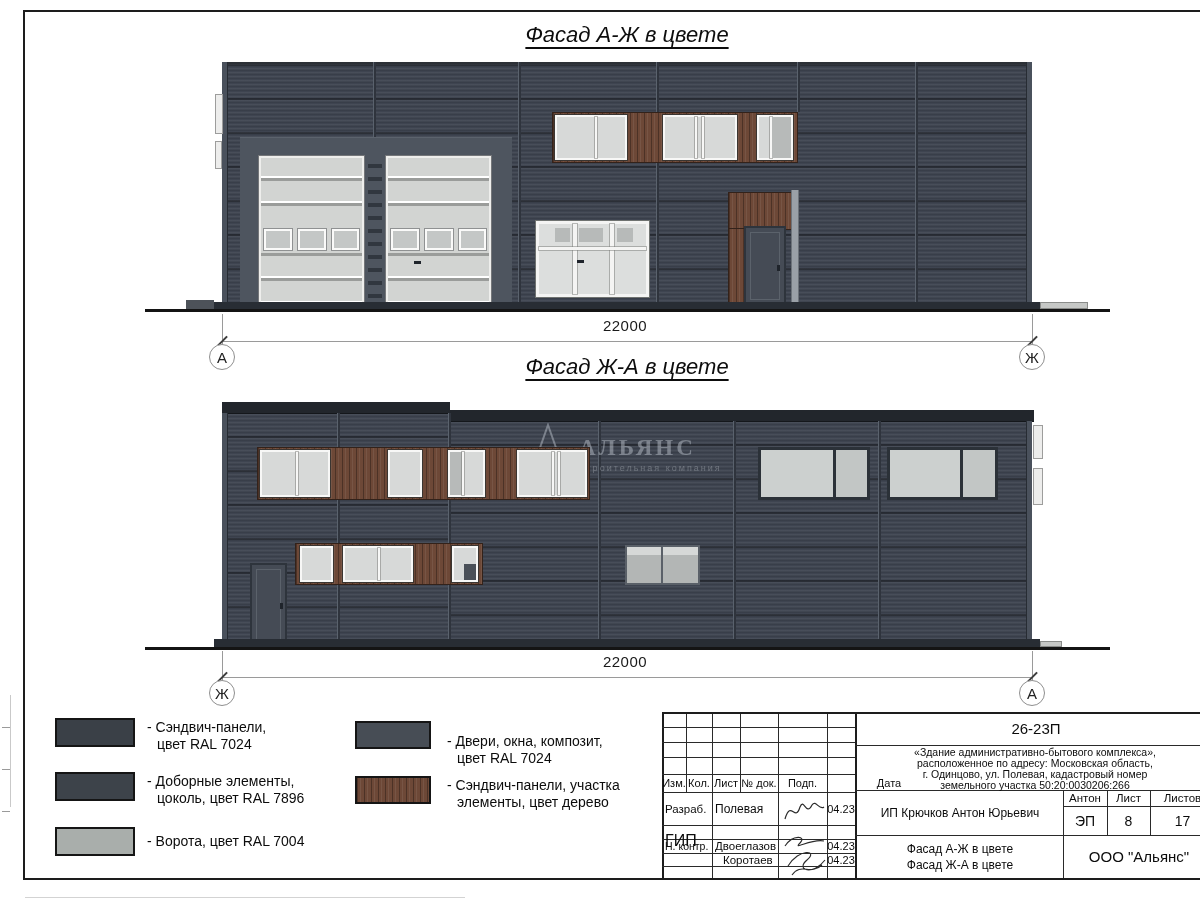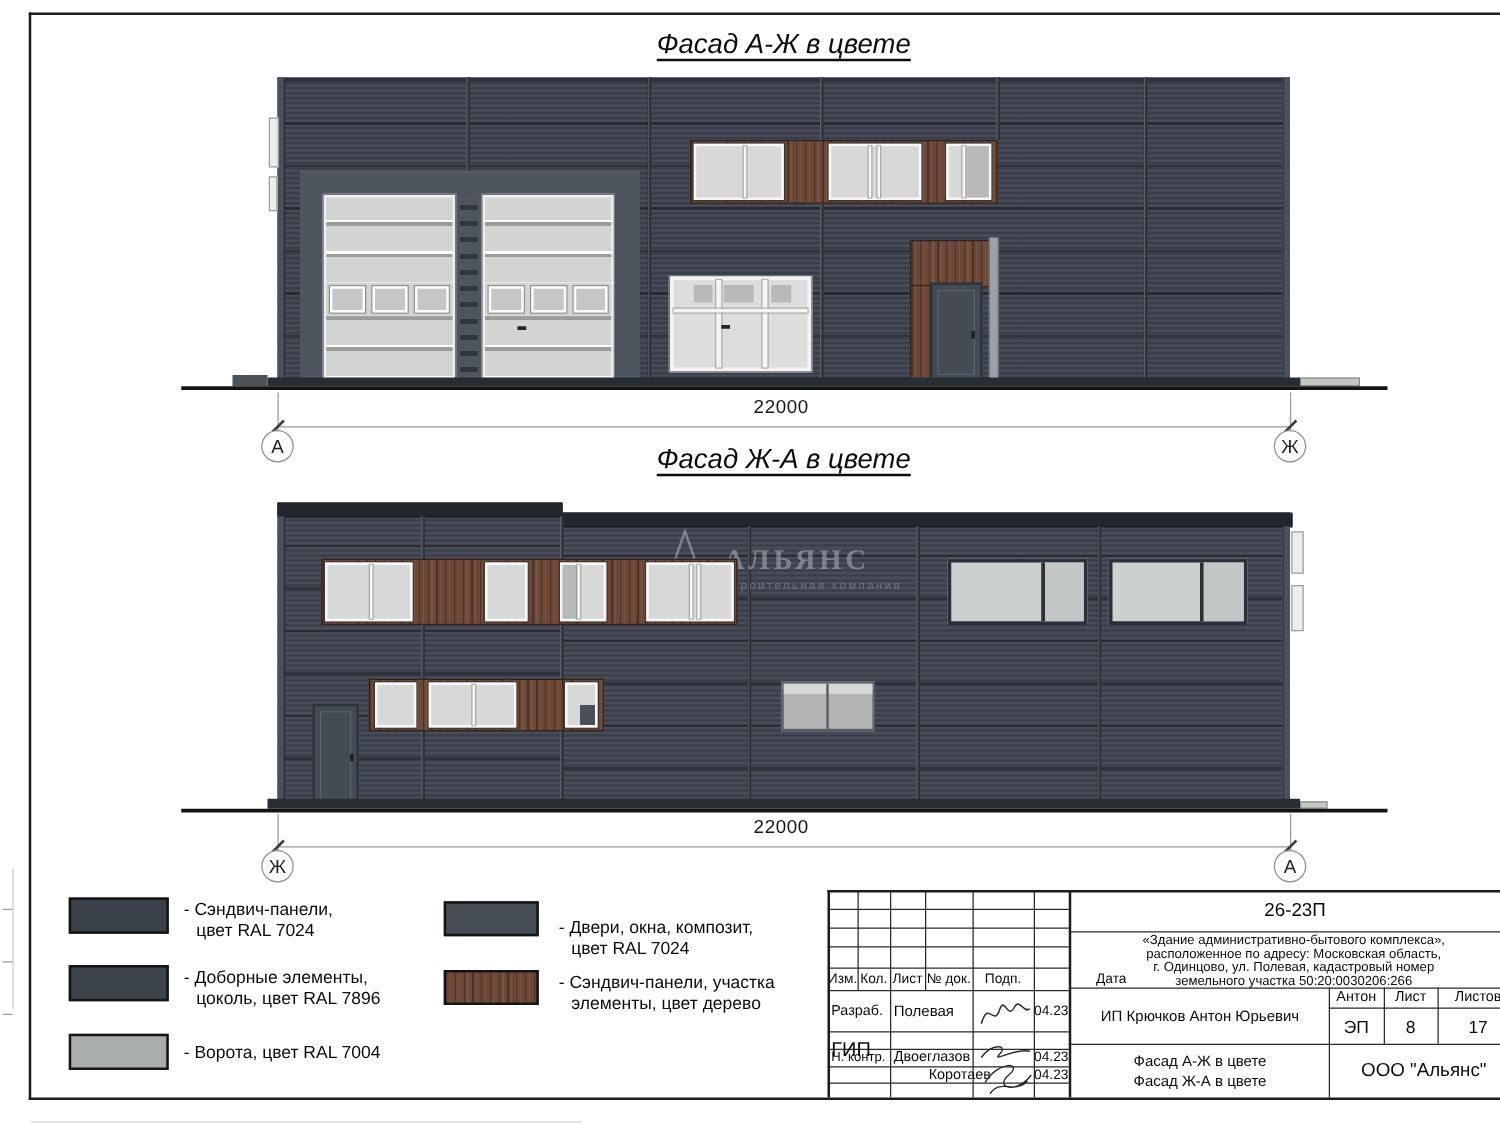--- a/index.html
+++ b/index.html
@@ -306,21 +306,21 @@
 <div class="tb" style="left:778px;top:774px;width:49px;height:18px;font-size:11px">Подп.</div>
 <div class="tb" style="left:875px;top:774px;width:28px;height:18px;font-size:11px">Дата</div>
 
 <div class="tb left" style="left:662px;top:792px;width:50px;height:33px;font-size:11.5px">Разраб.</div>
 <div class="tb left" style="left:712px;top:792px;width:66px;height:33px;font-size:12px">Полевая</div>
 <div class="tb" style="left:827px;top:792px;width:28px;height:33px;font-size:11px">04.23</div>
 <div class="tb left" style="left:662px;top:839px;width:50px;height:14px;font-size:10.5px">Н. контр.</div>
 <div class="tb left" style="left:712px;top:839px;width:66px;height:14px;font-size:11.5px">Двоеглазов</div>
 <div class="tb" style="left:827px;top:839px;width:28px;height:14px;font-size:11px">04.23</div>
 <div class="tb left" style="left:662px;top:834px;width:50px;height:13px;font-size:16px">ГИП</div>
-<div class="tb left" style="left:740px;top:853px;width:66px;height:13px;font-size:11.5px">Коротаев</div>
+<div class="tb left" style="left:720px;top:853px;width:66px;height:13px;font-size:11.5px">Коротаев</div>
 <div class="tb" style="left:827px;top:853px;width:28px;height:13px;font-size:11px">04.23</div>
 
 <svg width="46" height="30" viewBox="0 0 46 30" style="position:absolute;left:781px;top:795px">
   <path d="M4 24 C10 4, 14 28, 19 12 C23 2, 25 22, 31 10 C35 4, 38 16, 43 12" fill="none" stroke="#2b2b2b" stroke-width="1.2"></path>
 </svg>
 <svg width="50" height="46" viewBox="0 0 50 46" style="position:absolute;left:779px;top:832px">
   <path d="M6 14 C14 2, 28 4, 21 11 C13 19, 33 6, 45 9" fill="none" stroke="#2b2b2b" stroke-width="1.1"></path>
   <path d="M9 34 C20 16, 40 18, 28 28 C16 38, 34 44, 46 28 M13 43 C22 30, 31 44, 43 33" fill="none" stroke="#2b2b2b" stroke-width="1.1"></path>
 </svg>
 

